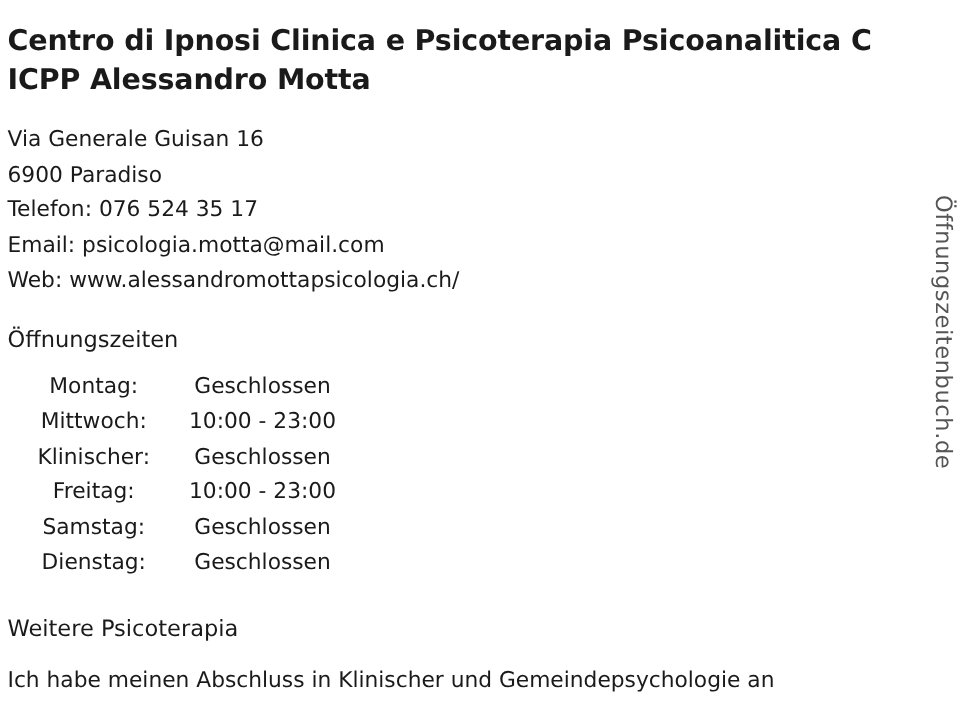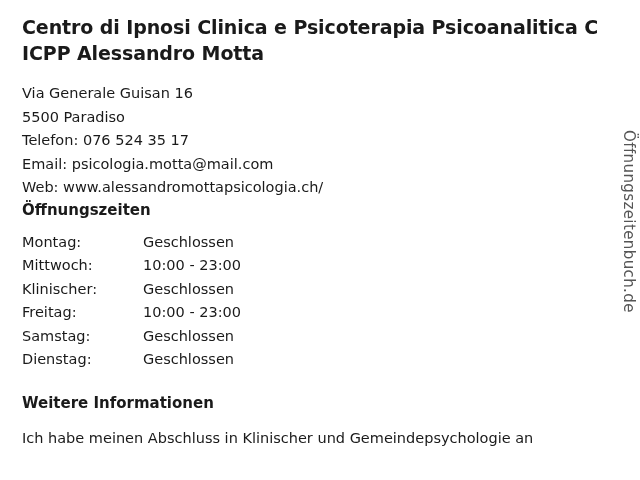--- a/index.html
+++ b/index.html
@@ -13,56 +13,58 @@
     font-family: "DejaVu Sans", sans-serif;
     color: #1a1a1a;
     position: relative;
     overflow: hidden;
   }
   .page {
     position: relative;
     width: 640px;
     height: 480px;
     box-sizing: border-box;
-    padding: 14px 20px 0 22px;
+    padding: 14px 20px 0 5px;
   }
   .title {
     font-size: 19px;
     font-weight: bold;
     line-height: 26px;
     letter-spacing: -0.1px;
     margin: 0 0 16px 0;
     white-space: nowrap;
   }
   .title .line2 {
     display: block;
   }
   .address {
     font-size: 14.5px;
     line-height: 23.5px;
+    margin-bottom: 16px;
   }
   .address div {
     white-space: nowrap;
   }
   h2.section {
     font-size: 15px;
-    font-weight: bold;
+    font-weight: normal;
     margin: 0 0 14px 0;
     line-height: 20px;
   }
   table.hours {
     border-collapse: collapse;
     font-size: 14.5px;
     margin-bottom: 18px;
   }
   table.hours td {
     padding: 0 0 7.5px 0;
     line-height: 16px;
     vertical-align: top;
     white-space: nowrap;
+    text-align: center;
   }
   table.hours td.day {
     width: 115px;
     padding-right: 6px;
   }
   .info-text {
     font-size: 14.5px;
     line-height: 23px;
   }
   .info-text div {
@@ -85,21 +87,21 @@
 
 <div class="page">
 
   <h1 class="title">
     <span>Centro di Ipnosi Clinica e Psicoterapia Psicoanalitica C</span>
     <span class="line2">ICPP Alessandro Motta</span>
   </h1>
 
   <div class="address">
     <div>Via Generale Guisan 16</div>
-    <div>5500 Paradiso</div>
+    <div>6900 Paradiso</div>
     <div>Telefon: 076 524 35 17</div>
     <div>Email: psicologia.motta@mail.com</div>
     <div>Web: www.alessandromottapsicologia.ch/</div>
   </div>
 
   <h2 class="section">Öffnungszeiten</h2>
 
   <table class="hours">
     <tbody>
       <tr>
@@ -122,21 +124,21 @@
         <td class="day">Samstag:</td>
         <td class="val">Geschlossen</td>
       </tr>
       <tr>
         <td class="day">Dienstag:</td>
         <td class="val">Geschlossen</td>
       </tr>
     </tbody>
   </table>
 
-  <h2 class="section">Weitere Informationen</h2>
+  <h2 class="section">Weitere Psicoterapia</h2>
 
   <div class="info-text">
     <div>Ich habe meinen Abschluss in Klinischer und Gemeindepsychologie an</div>
 
   </div>
 
   <div class="vertical-brand">Öffnungszeitenbuch.de</div>
 
 </div>
 

